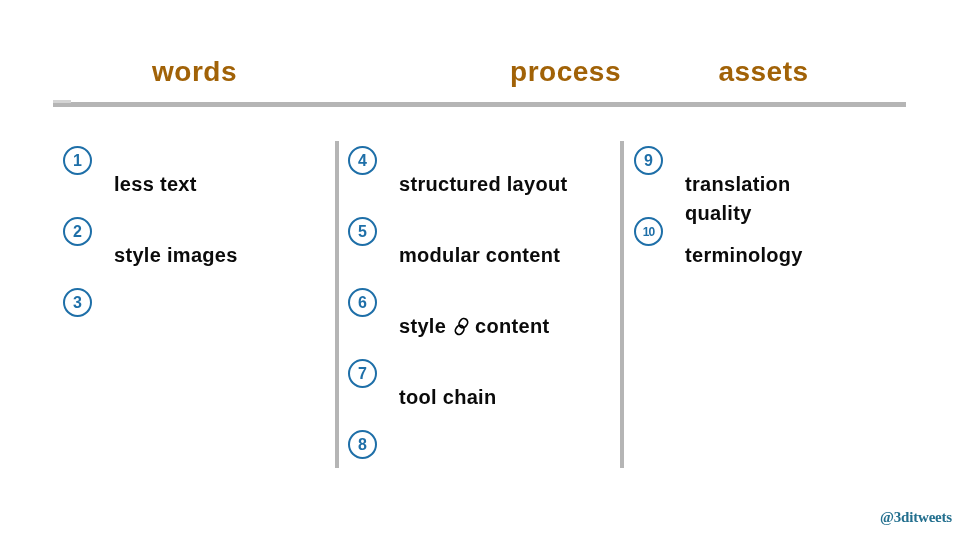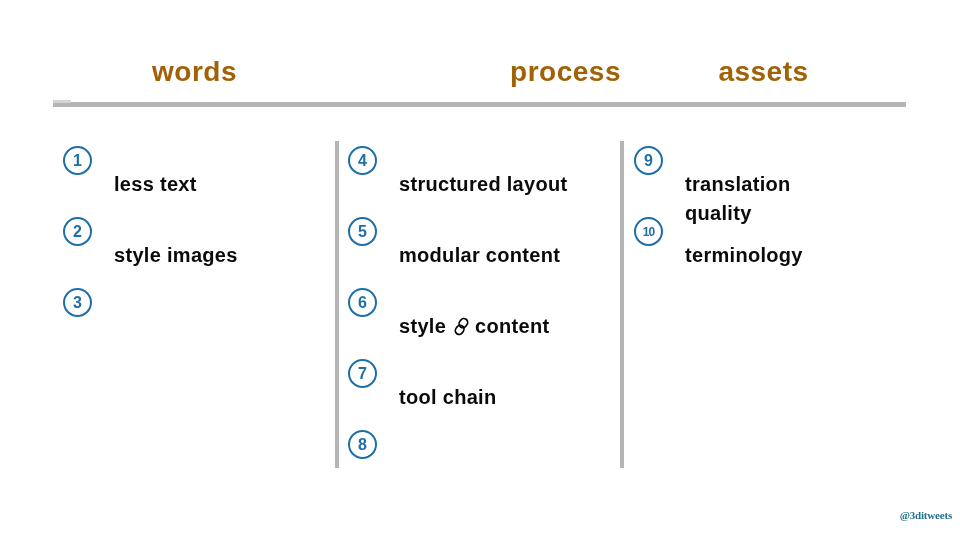--- a/index.html
+++ b/index.html
@@ -39,21 +39,21 @@
   .badge.two-digit{font-size:12px;letter-spacing:-1px;}
   .label{
     margin-left:22px;font-size:20px;font-weight:bold;color:#0b0b0b;
     line-height:29px;letter-spacing:.3px;white-space:pre-line;margin-top:24px;
   }
   .label .linkicon{
     display:inline-flex;vertical-align:-3px;margin:0 5px 0 7px;
   }
   .footer-handle{
     position:absolute;top:509px;right:8px;
-    font-family:"Liberation Serif", serif;font-weight:bold;font-size:11px;
+    font-family:"Liberation Serif", serif;font-weight:bold;font-size:15px;
     color:#24708f;letter-spacing:-.2px;
   }
 </style>
 </head>
 <body>
 
 <div class="slide">
 
   <div class="col-title t1">words</div>
   <div class="col-title t2">process</div>

